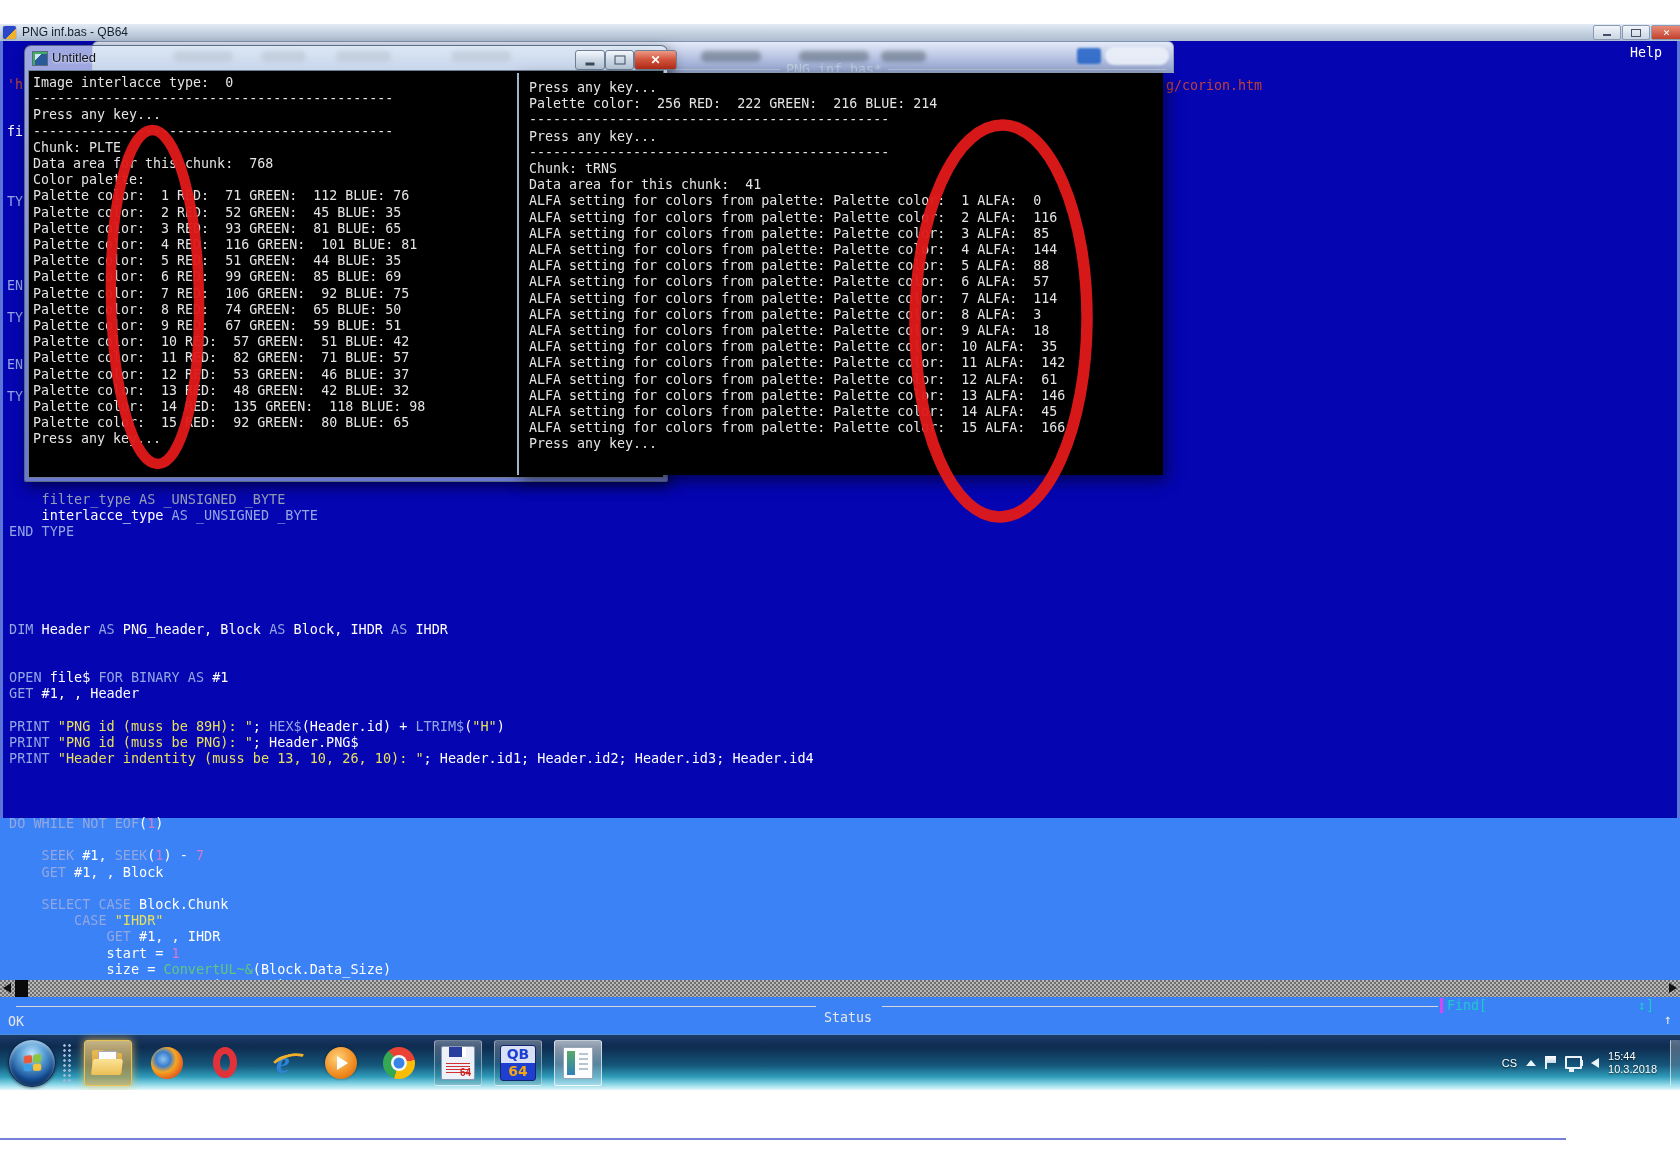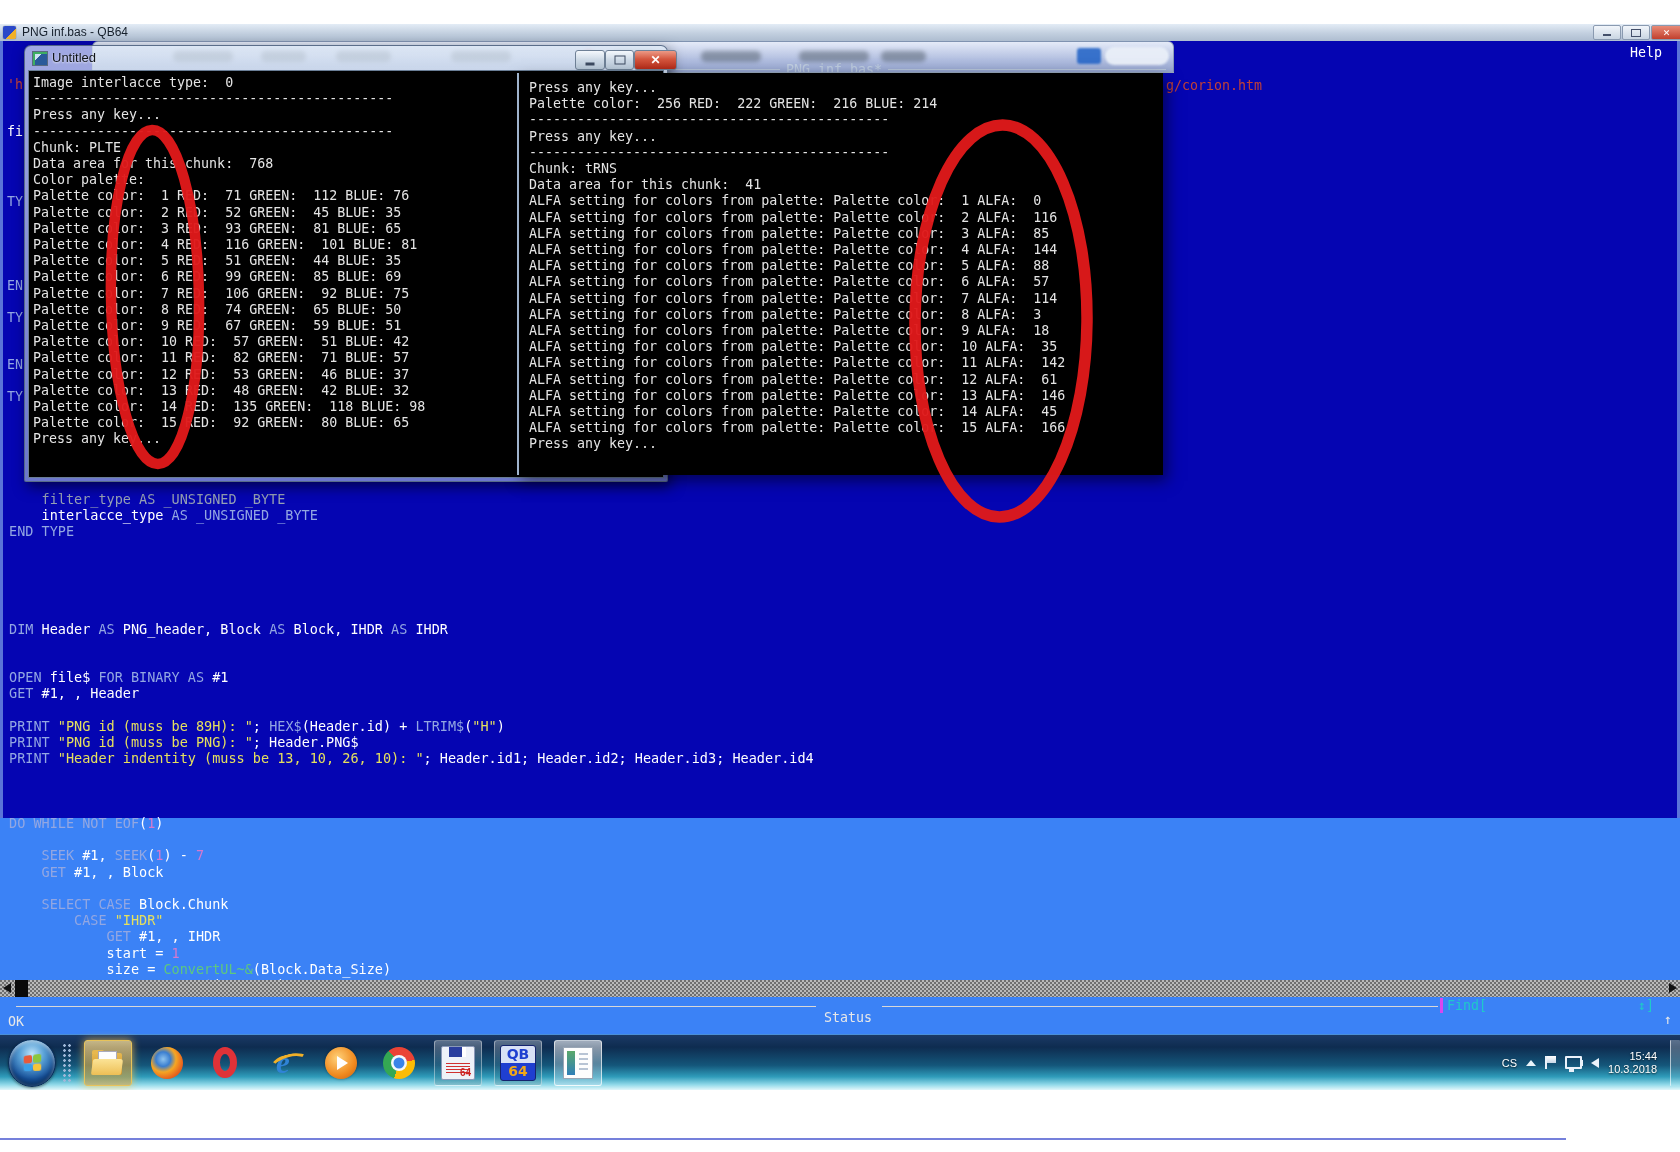--- a/index.html
+++ b/index.html
@@ -146,21 +146,21 @@
   .tray{margin-left:auto;display:flex;align-items:center;gap:9px;padding-right:0;}
   .lang{font-size:11px;color:#fff;text-shadow:0 1px 2px rgba(0,0,0,.7);}
   .t-up{width:0;height:0;border-left:5px solid transparent;border-right:5px solid transparent;border-bottom:6px solid #eaf4fa;}
   .t-flag{width:11px;height:13px;position:relative;}
   .t-flag::before{content:"";position:absolute;left:0;top:0;width:2px;height:13px;background:#eaf2fa;}
   .t-flag::after{content:"";position:absolute;left:2px;top:0;width:9px;height:7px;background:linear-gradient(#fff,#c8d8e8);}
   .t-net{width:13px;height:9px;border:2px solid #eaf2fa;border-radius:1px;position:relative;}
   .t-net::after{content:"";position:absolute;left:2px;bottom:-5px;width:5px;height:3px;background:#eaf2fa;}
   .t-vol{width:0;height:0;border-top:5px solid transparent;border-bottom:5px solid transparent;border-right:8px solid #eaf2fa;position:relative;}
   .t-vol::before{content:"";position:absolute;left:-11px;top:-3px;width:3px;height:6px;background:#eaf2fa;}
-  .clock{text-align:right;color:#fff;font-size:11px;line-height:13px;text-shadow:0 1px 2px rgba(0,0,0,.7);}
+  .clock{text-align:left;color:#fff;font-size:11px;line-height:13px;text-shadow:0 1px 2px rgba(0,0,0,.7);}
   .showdesk{width:9px;height:46px;margin-left:4px;border-left:1px solid rgba(255,255,255,.6);border-radius:1px;
     background:linear-gradient(rgba(255,255,255,.3),rgba(255,255,255,.08));}
   
   .bottomband{position:absolute;left:0;top:1066px;width:1680px;height:86px;background:#fff;}
   .bottomline{position:absolute;left:0;top:1114px;width:1566px;height:2px;background:#2b3cc8;opacity:.65;}
 </style>
 </head>
 <body>
 
 <div class="screen">

